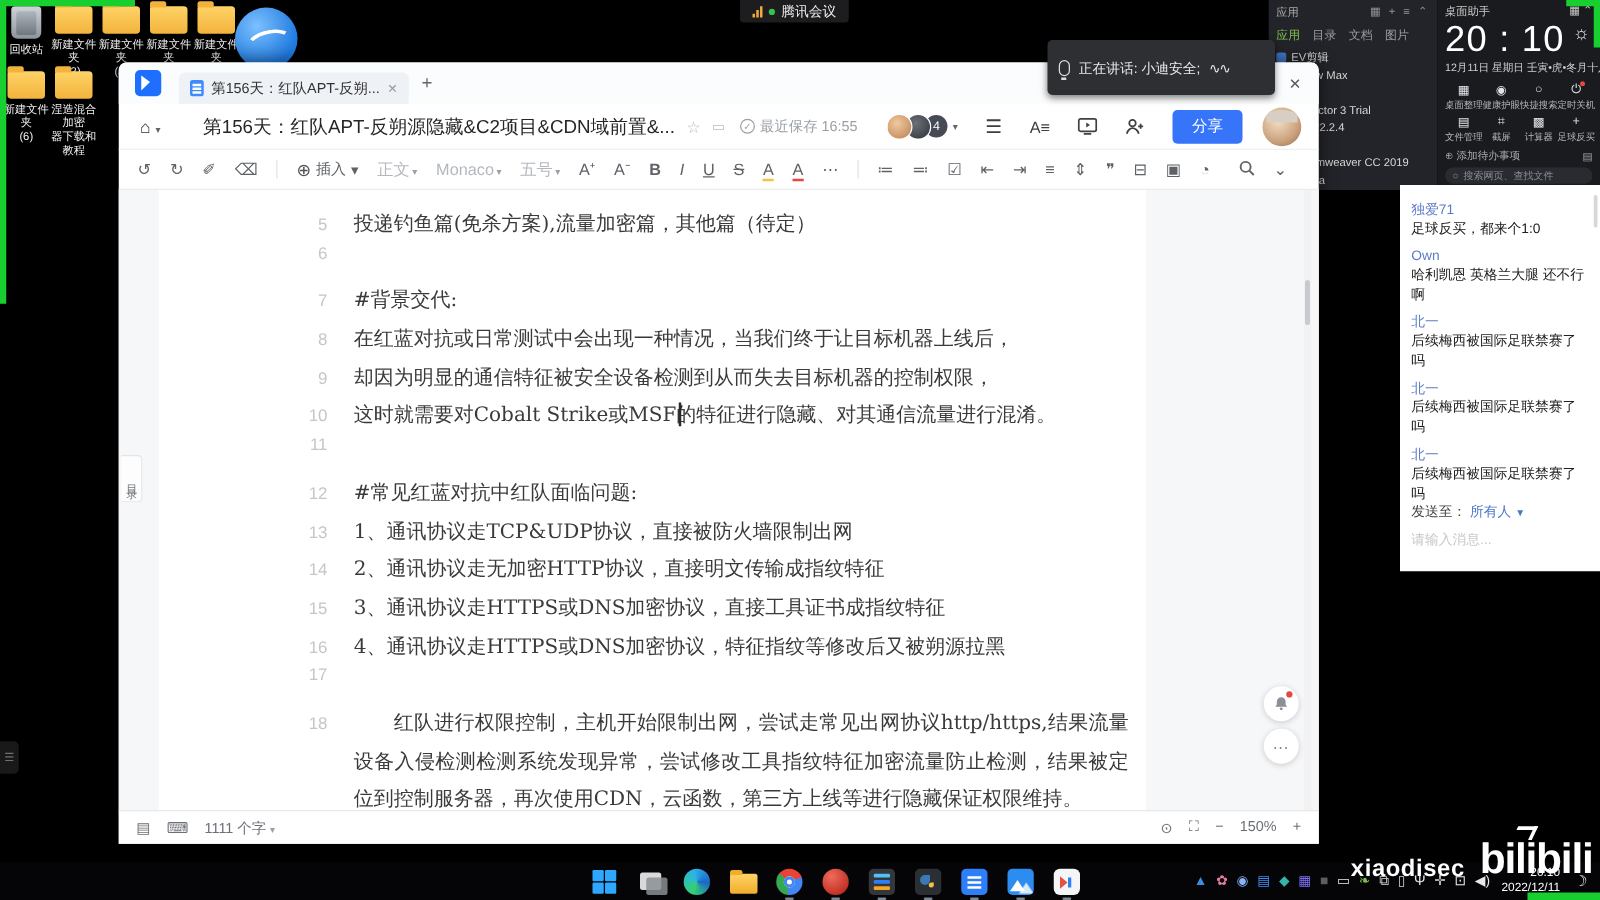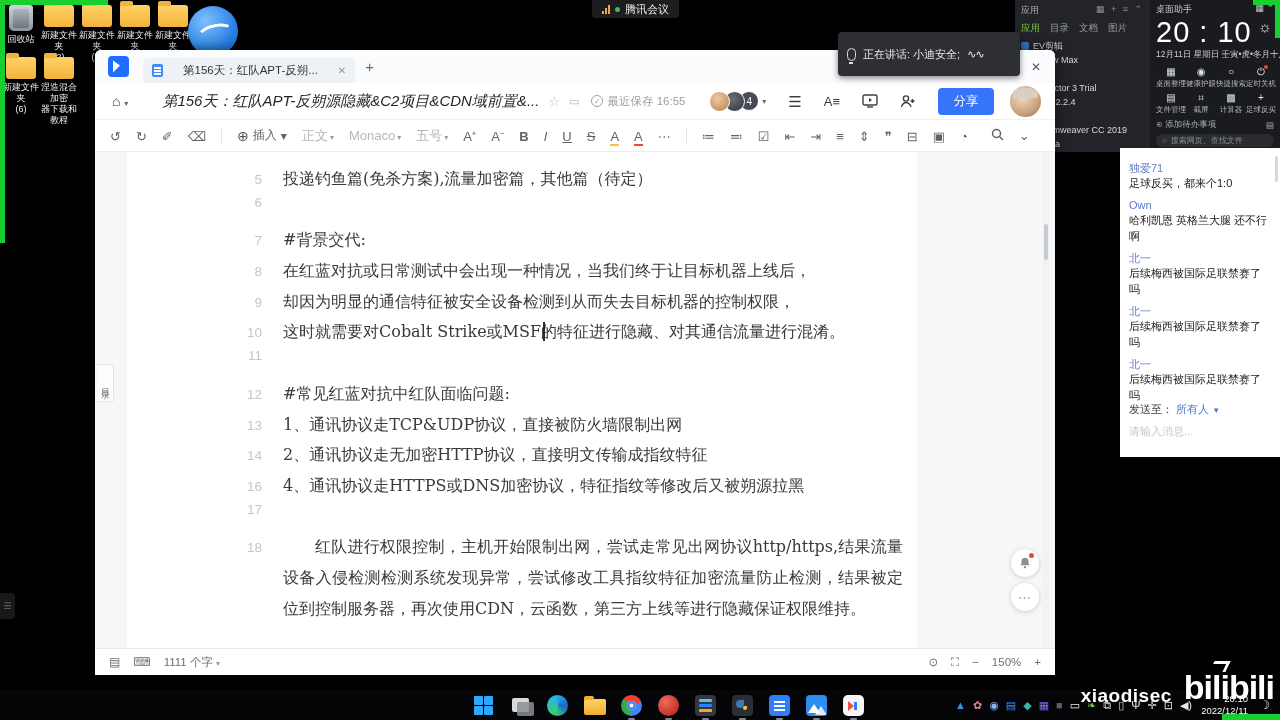--- a/index.html
+++ b/index.html
@@ -67,32 +67,32 @@
   .chat-send{position:absolute;left:9px;bottom:40px;font-size:11px;color:#3f3f3f;}
   .chat-send b{color:#4a77c9;font-weight:400;}
   .chat-send i{font-style:normal;color:#4a77c9;font-size:8px;}
   .chat-input{position:absolute;left:9px;bottom:18px;font-size:11px;color:#c8c8c8;}
 
   
   .wps{position:absolute;left:95px;top:50px;width:960px;height:625px;background:#fff;z-index:10;border-radius:6px 6px 0 0;box-shadow:0 0 14px rgba(0,0,0,.55);}
   .wps-tabbar{position:absolute;left:0;top:0;right:0;height:33px;background:#fbfcfd;border-radius:6px 6px 0 0;display:flex;align-items:center;}
   .wps-logo{width:21px;height:21px;margin-left:13px;border-radius:4px;background:#1e6fff;position:relative;}
   .wps-logo:after{content:"";position:absolute;left:5px;top:4px;border-left:7px solid #fff;border-top:6px solid transparent;border-bottom:6px solid transparent;transform:skewY(-8deg);}
-  .wps-tab{margin-left:14px;height:25px;display:flex;align-items:center;gap:20px;background:#eef1f5;border-radius:5px 5px 0 0;padding:0 9px;align-self:flex-end;}
+  .wps-tab{margin-left:14px;height:25px;display:flex;align-items:center;gap:6px;background:#eef1f5;border-radius:5px 5px 0 0;padding:0 9px;align-self:flex-end;}
   .wps-tab .pg{width:11px;height:13px;background:#3d8bfd;border-radius:2px;position:relative;}
   .wps-tab .pg:after{content:"";position:absolute;left:2px;top:3px;width:7px;height:1.5px;background:#fff;box-shadow:0 3px 0 #fff,0 6px 0 #fff;}
   .wps-tab span{font-size:11.5px;color:#333;}
   .wps-tab .x{color:#999;font-size:10px;}
   .tab-plus{margin-left:10px;color:#666;font-size:15px;}
   .tabbar-ic{position:absolute;right:14px;top:0;height:33px;display:flex;align-items:center;gap:19px;color:#55585c;font-size:12px;}
 
   .wps-titlerow{position:absolute;left:0;top:33px;right:0;height:36px;display:flex;align-items:center;}
   .home{margin-left:17px;font-size:14px;color:#333;}
   .home i{font-style:normal;font-size:8px;color:#666;}
-  .doc-title{margin-left:34px;font-size:15px;color:#262626;white-space:nowrap;font-style:italic;}
+  .doc-title{margin-left:34px;font-size:15px;color:#262626;white-space:nowrap;}
   .t-star{margin-left:9px;color:#b9bdc2;font-size:13px;}
   .t-ic{margin-left:9px;color:#b9bdc2;font-size:11px;}
   .saved{margin-left:12px;display:flex;align-items:center;gap:4px;font-size:11.5px;color:#9aa0a6;white-space:nowrap;}
   .saved i{font-style:normal;border:1px solid #9aa0a6;border-radius:50%;width:12px;height:12px;display:inline-flex;align-items:center;justify-content:center;font-size:8px;}
   .collab{margin-left:auto;display:flex;align-items:center;}
   .collab .av{width:21px;height:21px;border-radius:50%;border:1.5px solid #fff;margin-left:-6px;}
   .collab .badge{margin-left:-6px;min-width:20px;height:20px;border-radius:10px;background:#454a54;color:#fff;font-size:10px;display:flex;align-items:center;justify-content:center;border:1.5px solid #fff;z-index:1;}
   .collab .car{font-size:8px;color:#666;margin-left:3px;}
   .tr-ic{margin-left:22px;color:#3d4043;font-size:15px;line-height:1;}
   .tr-ic svg{display:block;}
@@ -468,20 +468,24 @@
           </div>
           <div class="doc-row">
             <span class="ln">13</span>
             <span class="lt">1、通讯协议走TCP&amp;UDP协议，直接被防火墙限制出网</span>
           </div>
           <div class="doc-row">
             <span class="ln">14</span>
             <span class="lt">2、通讯协议走无加密HTTP协议，直接明文传输成指纹特征</span>
           </div>
           <div class="doc-row">
+            <span class="ln">15</span>
+            <span class="lt">3、通讯协议走HTTPS或DNS加密协议，直接工具证书成指纹特征</span>
+          </div>
+          <div class="doc-row">
             <span class="ln">16</span>
             <span class="lt">4、通讯协议走HTTPS或DNS加密协议，特征指纹等修改后又被朔源拉黑</span>
           </div>
           <div class="doc-row">
             <span class="ln">17</span>
             <span class="lt"></span>
           </div>
           <div class="doc-row wrap">
             <span class="ln">18</span>
             <span class="lt">红队进行权限控制，主机开始限制出网，尝试走常见出网协议http/https,结果流量设备入侵检测检测系统发现异常，尝试修改工具指纹特征加密流量防止检测，结果被定位到控制服务器，再次使用CDN，云函数，第三方上线等进行隐藏保证权限维持。</span>

